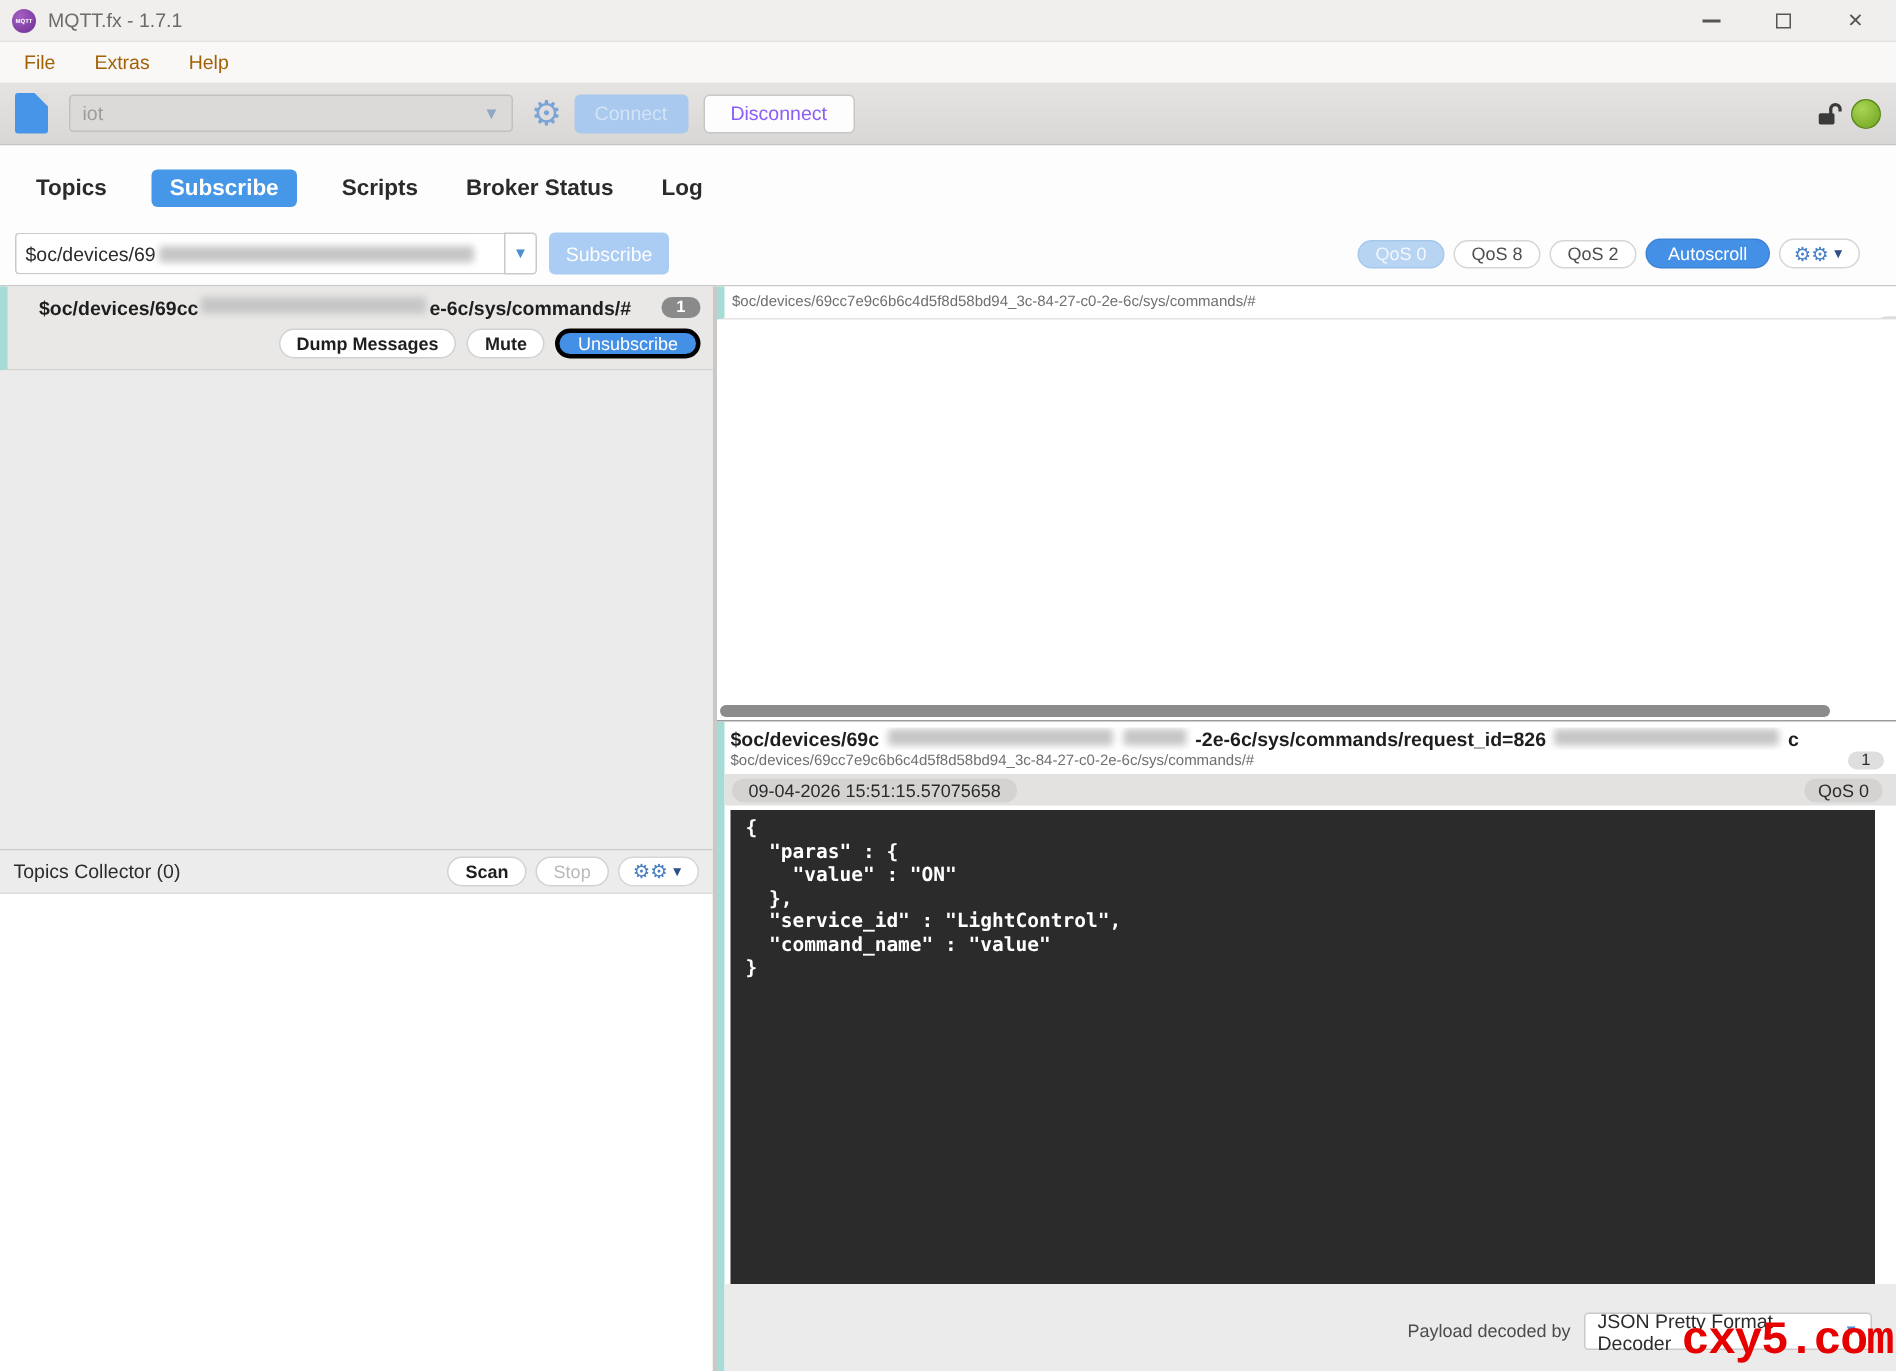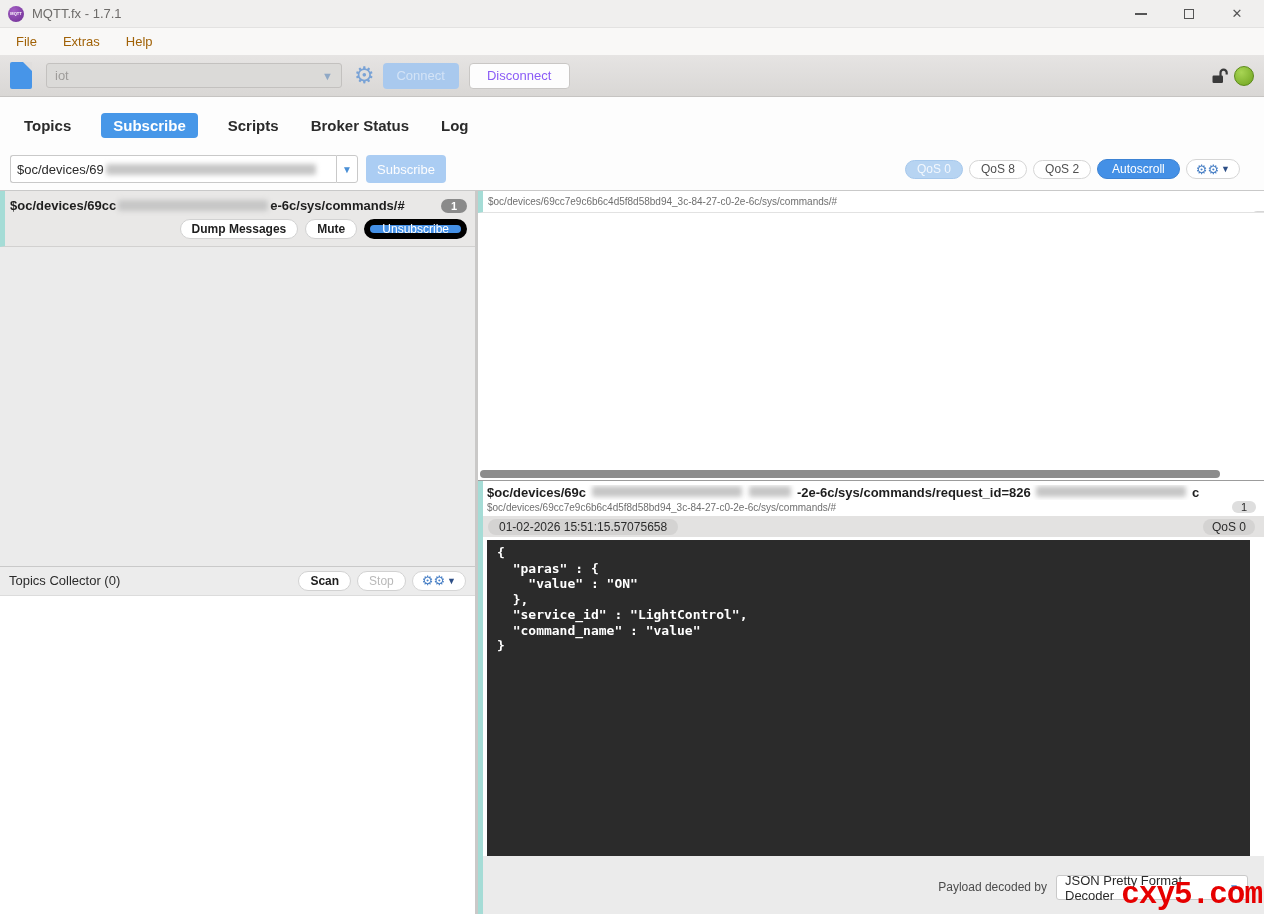--- a/index.html
+++ b/index.html
@@ -46,25 +46,25 @@
   .qos-pill.sel { background:#b7d4f2; border-color:#a6c8ec; color:#f2f7fd; }
   .autoscroll-pill { height:20px; padding:0 14px; background:#4490e6; border:1px solid #3d83d4; color:#fff; }
   .gears-pill { height:20px; padding:0 9px; background:#fff; border:1px solid #d6d6d6; color:#4a81c6; gap:2px; }
   .gears-pill .caret { color:#2d4e86; font-size:9px; }
   .gears-pill .g { font-size:13px; line-height:1; }
 
   
   .content { display:flex; height:724px; border-top:1px solid #c9c9c9; }
   .left-panel { width:478px; display:flex; flex-direction:column; border-right:3px solid #cac9c8; }
   .sub-item { background:#e9e8e7; border-left:5px solid #a5dcd6; border-bottom:1px solid #d2d1d0; padding:7px 8px 7px 5px; }
-  .sub-topic-row { display:flex; align-items:center; font-size:13px; font-weight:bold; color:#1e1e1e; white-space:nowrap; }
+  .sub-topic-row { display:flex; align-items:flex-start; font-size:13px; font-weight:bold; color:#1e1e1e; white-space:nowrap;margin-left:16px; }
   .sub-count { margin-left:auto; background:#8a8a8a; color:#fff; font-size:11px; font-weight:bold; border-radius:9px; padding:1px 10px; }
   .sub-btn-row { display:flex; justify-content:flex-end; gap:7px; margin-top:6px; }
   .wbtn { height:20px; padding:0 11px; background:#fff; border:1px solid #d2d2d2; border-radius:10px; font-size:12px; font-weight:bold; color:#1e1e1e; display:inline-flex; align-items:center; }
-  .bbtn { height:20px; padding:0 12px; background:#4490e6; border:6px solid #000000; border-radius:10px; font-size:12px; color:#fff; display:inline-flex; align-items:center; }
+  .bbtn { height:20px; padding:0 12px; background:#4490e6; border:3px solid #000000; border-radius:10px; font-size:12px; color:#fff; display:inline-flex; align-items:center; }
   .sub-fill { flex:1; background:#ebebeb; border-bottom:1px solid #c9c9c9; }
   .collector-row { height:29px; background:#ececec; border-bottom:1px solid #dcdcdc; display:flex; align-items:center; padding:0 9px; }
   .collector-title { font-size:13px; color:#2b2b2b; }
   .collector-btns { margin-left:auto; display:flex; gap:6px; align-items:center;justify-content:space-between; }
   .wbtn.small { font-weight:bold; font-size:12px; }
   .wbtn.disabled { color:#b9b9b9; font-weight:normal; }
   .left-white { flex:1; background:#fff; }
 
   .right-panel { flex:1; display:flex; flex-direction:column; min-width:0; }
 
@@ -221,21 +221,21 @@
           <span>-2e-6c/sys/commands/request_id=826</span>
           <span class="blur" style="width:150px;"></span>
           <span>c</span>
         </div>
         <div class="detail-subrow">
           <span class="detail-sub">$oc/devices/69cc7e9c6b6c4d5f8d58bd94_3c-84-27-c0-2e-6c/sys/commands/#</span>
           <span class="detail-count">1</span>
         </div>
       </div>
       <div class="ts-row">
-        <span class="ts-pill">01-02-2026  15:51:15.57075658</span>
+        <span class="ts-pill">09-04-2026  15:51:15.57075658</span>
         <span class="qos-val">QoS 0</span>
       </div>
       <div class="code-area">{
   "paras" : {
     "value" : "ON"
   },
   "service_id" : "LightControl",
   "command_name" : "value"
 }</div>
       <div class="decoder-row">

